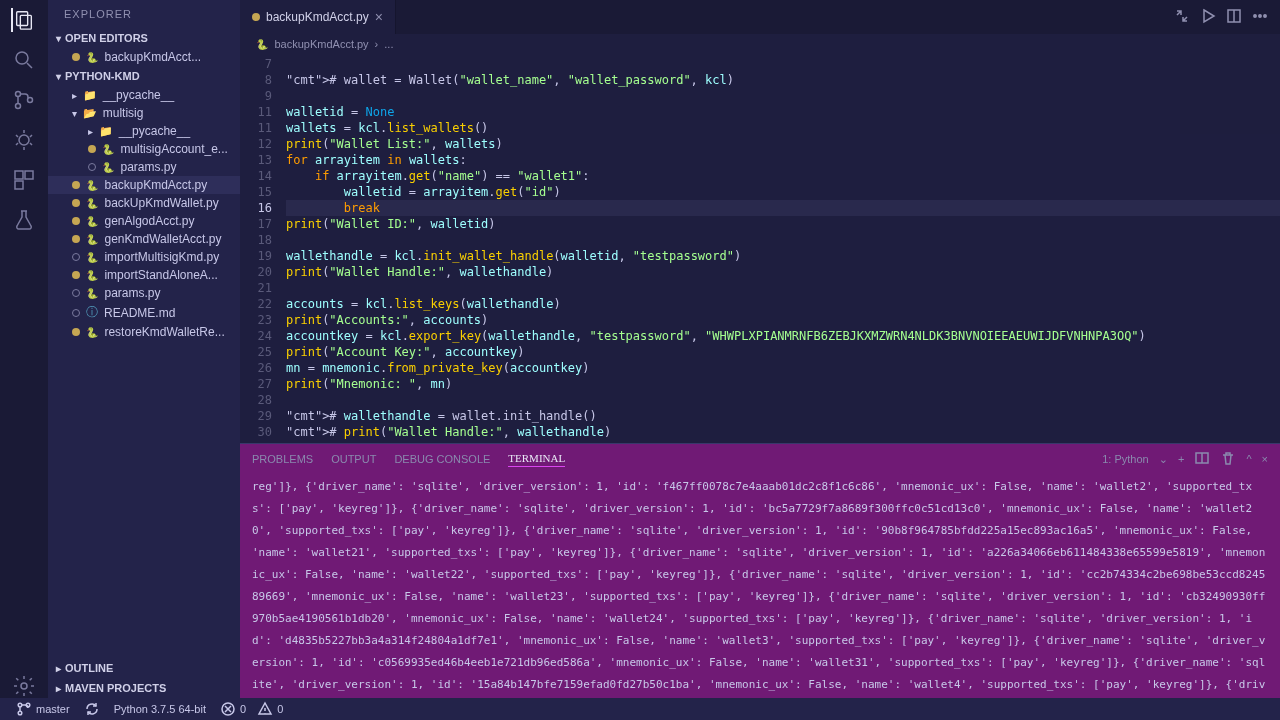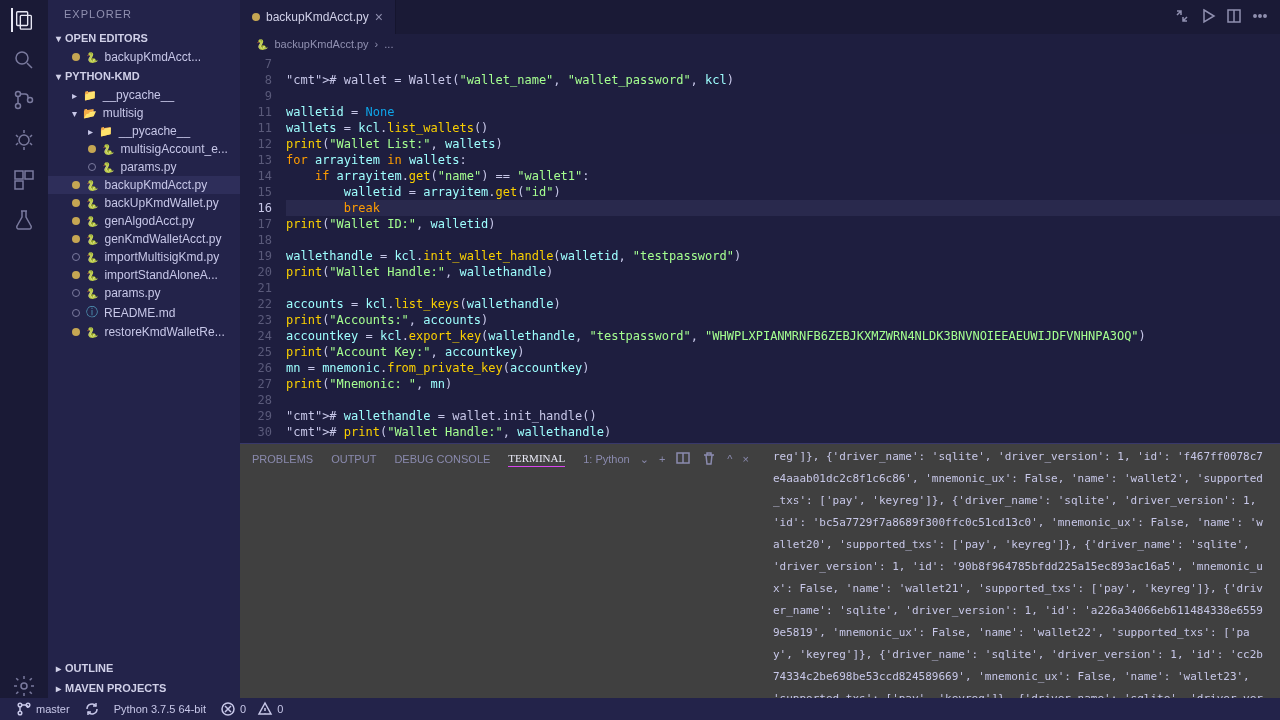--- a/index.html
+++ b/index.html
@@ -127,23 +127,23 @@
 .va { color: #9effff; margin-top: 37px; }
 .no { color: #0ea5e9; }
 .minimap {
   position: absolute; top: 34px; right: 0; width: 100px; height: 100px;
   background: rgba(30,30,63,0.7);
   opacity: 0.5;
   pointer-events: none;
 }
 .panel {
   height: 255px;
-  background: #404040;
+  background: #701a75;
   border-top: 1px solid #38386a;
-  display: flex; 
+  display: flex; flex-direction: column;
 }
 .panel-tabs {
   display: flex; align-items: center;
   padding: 0 12px;
   height: 30px;
   gap: 18px;
   font-size: 11px;
   color: #8a8aae;
 }
 .panel-tabs .ptab { cursor: pointer; }

